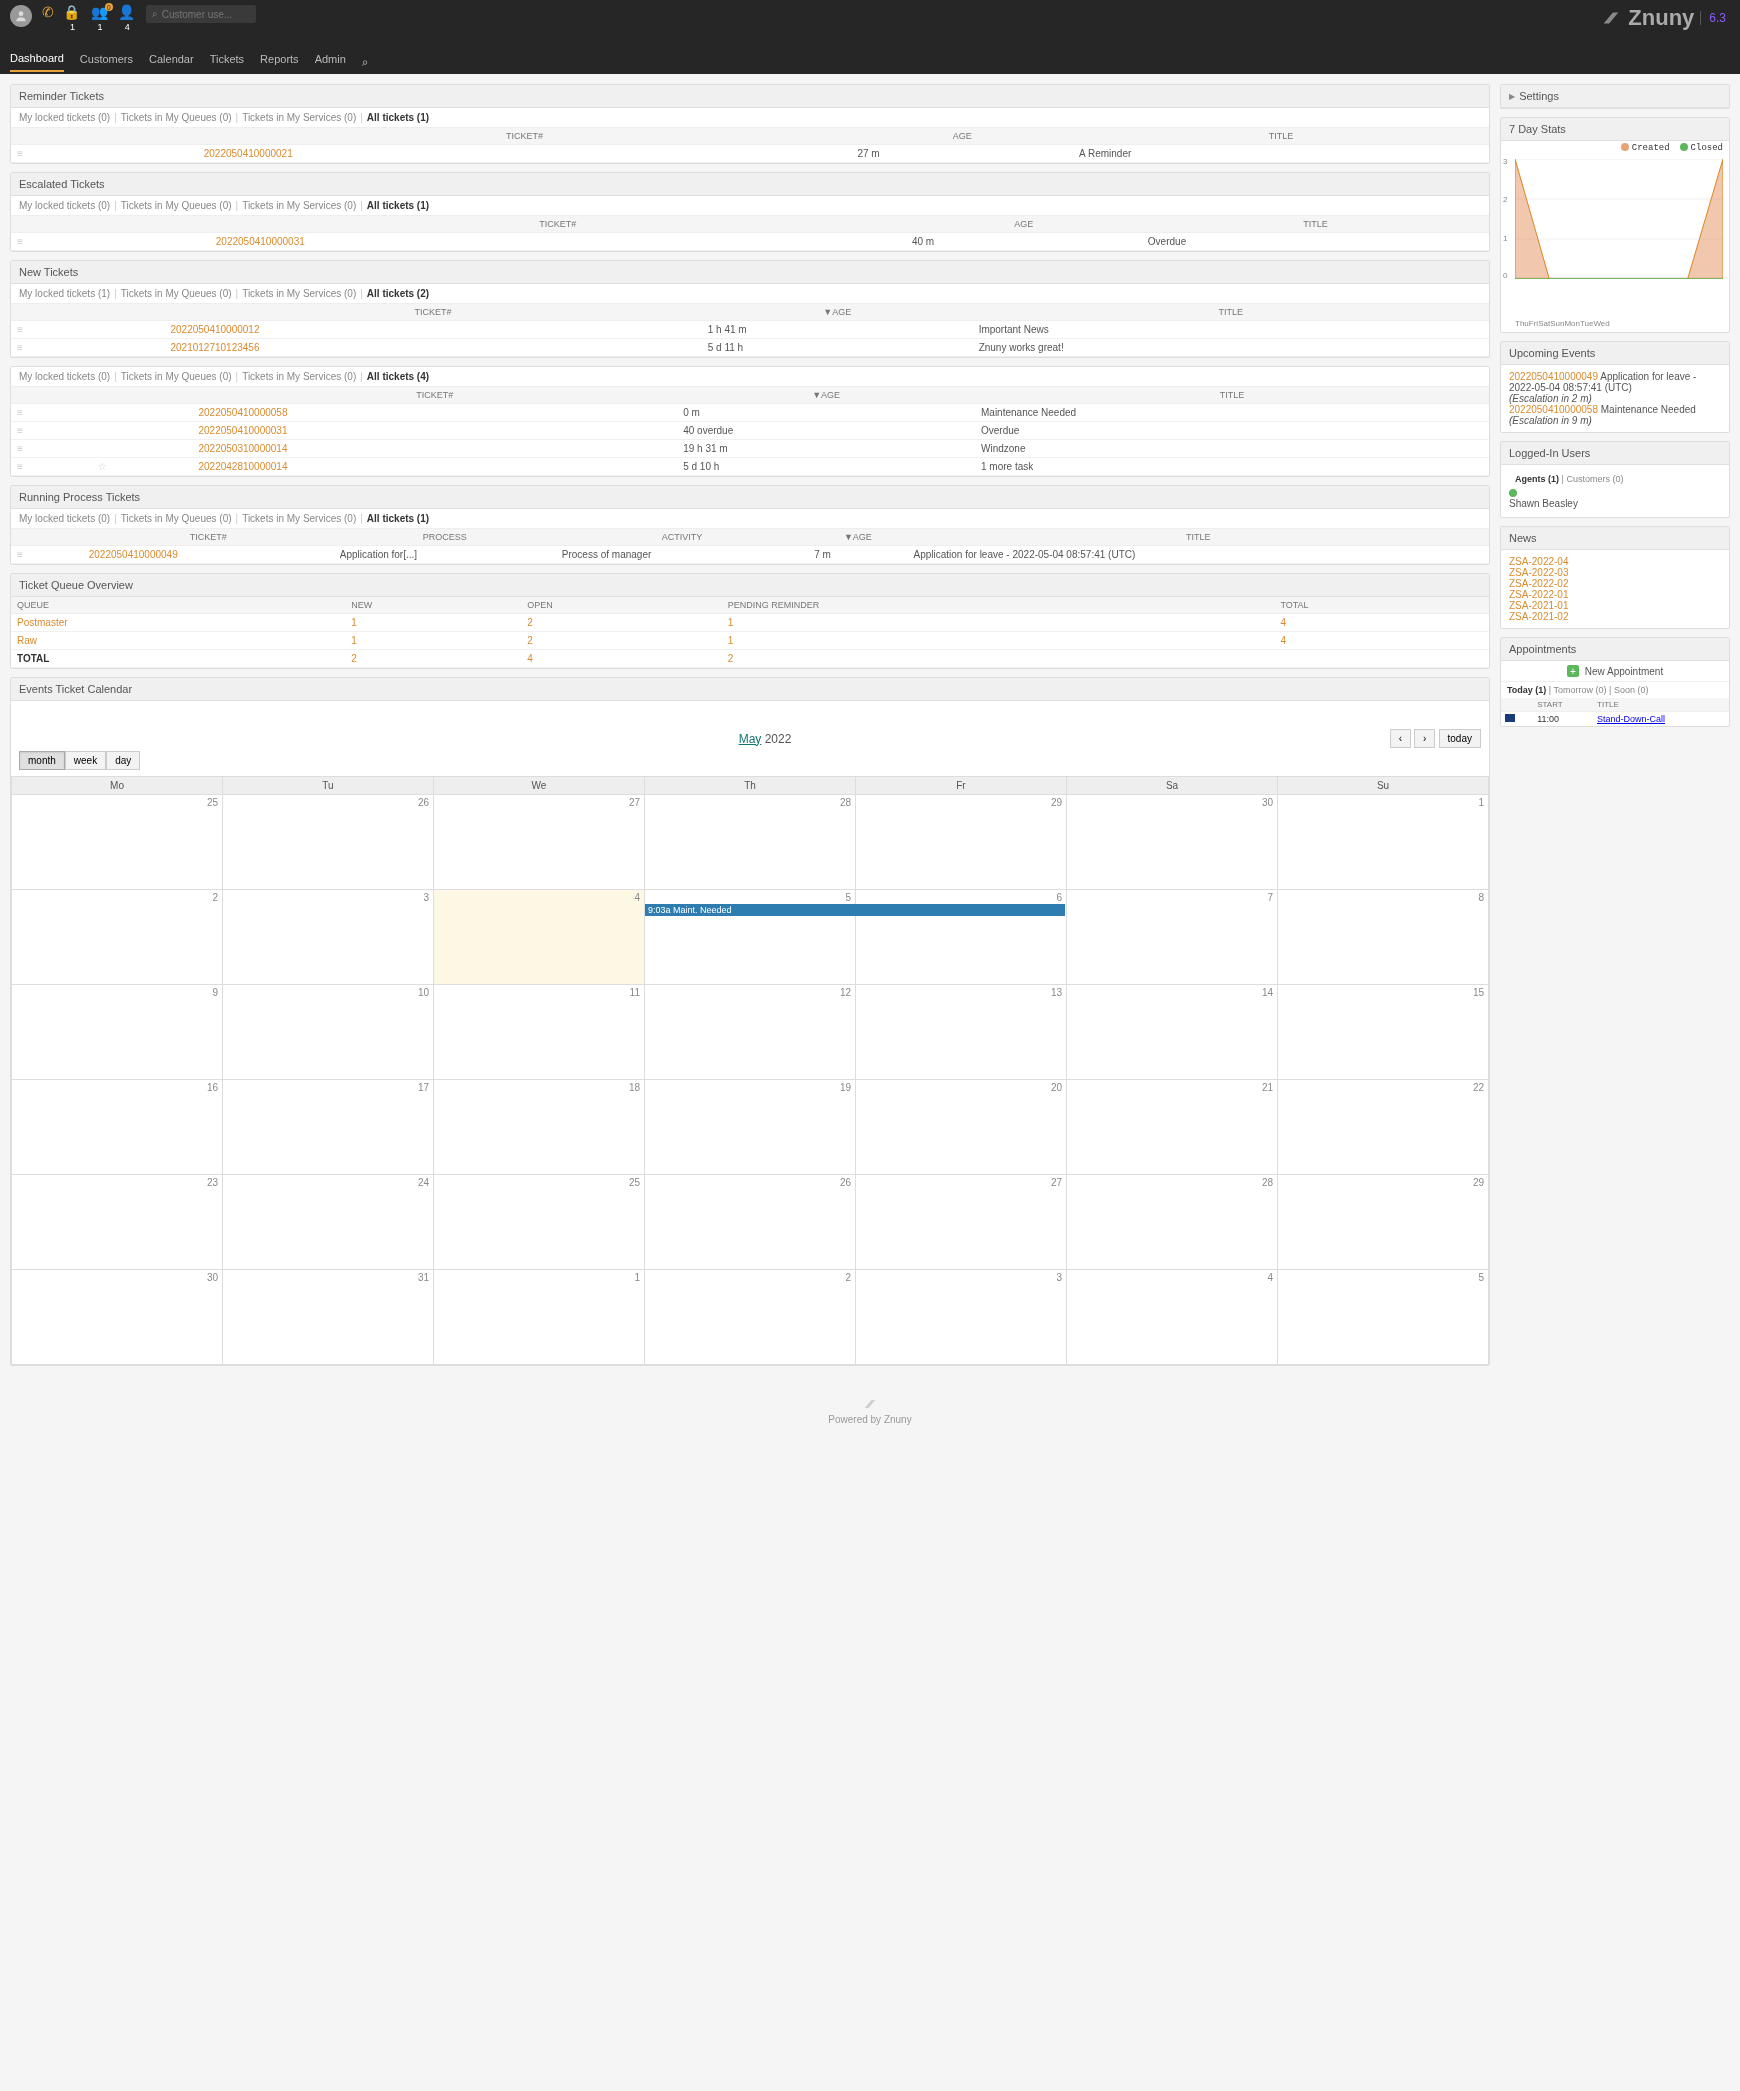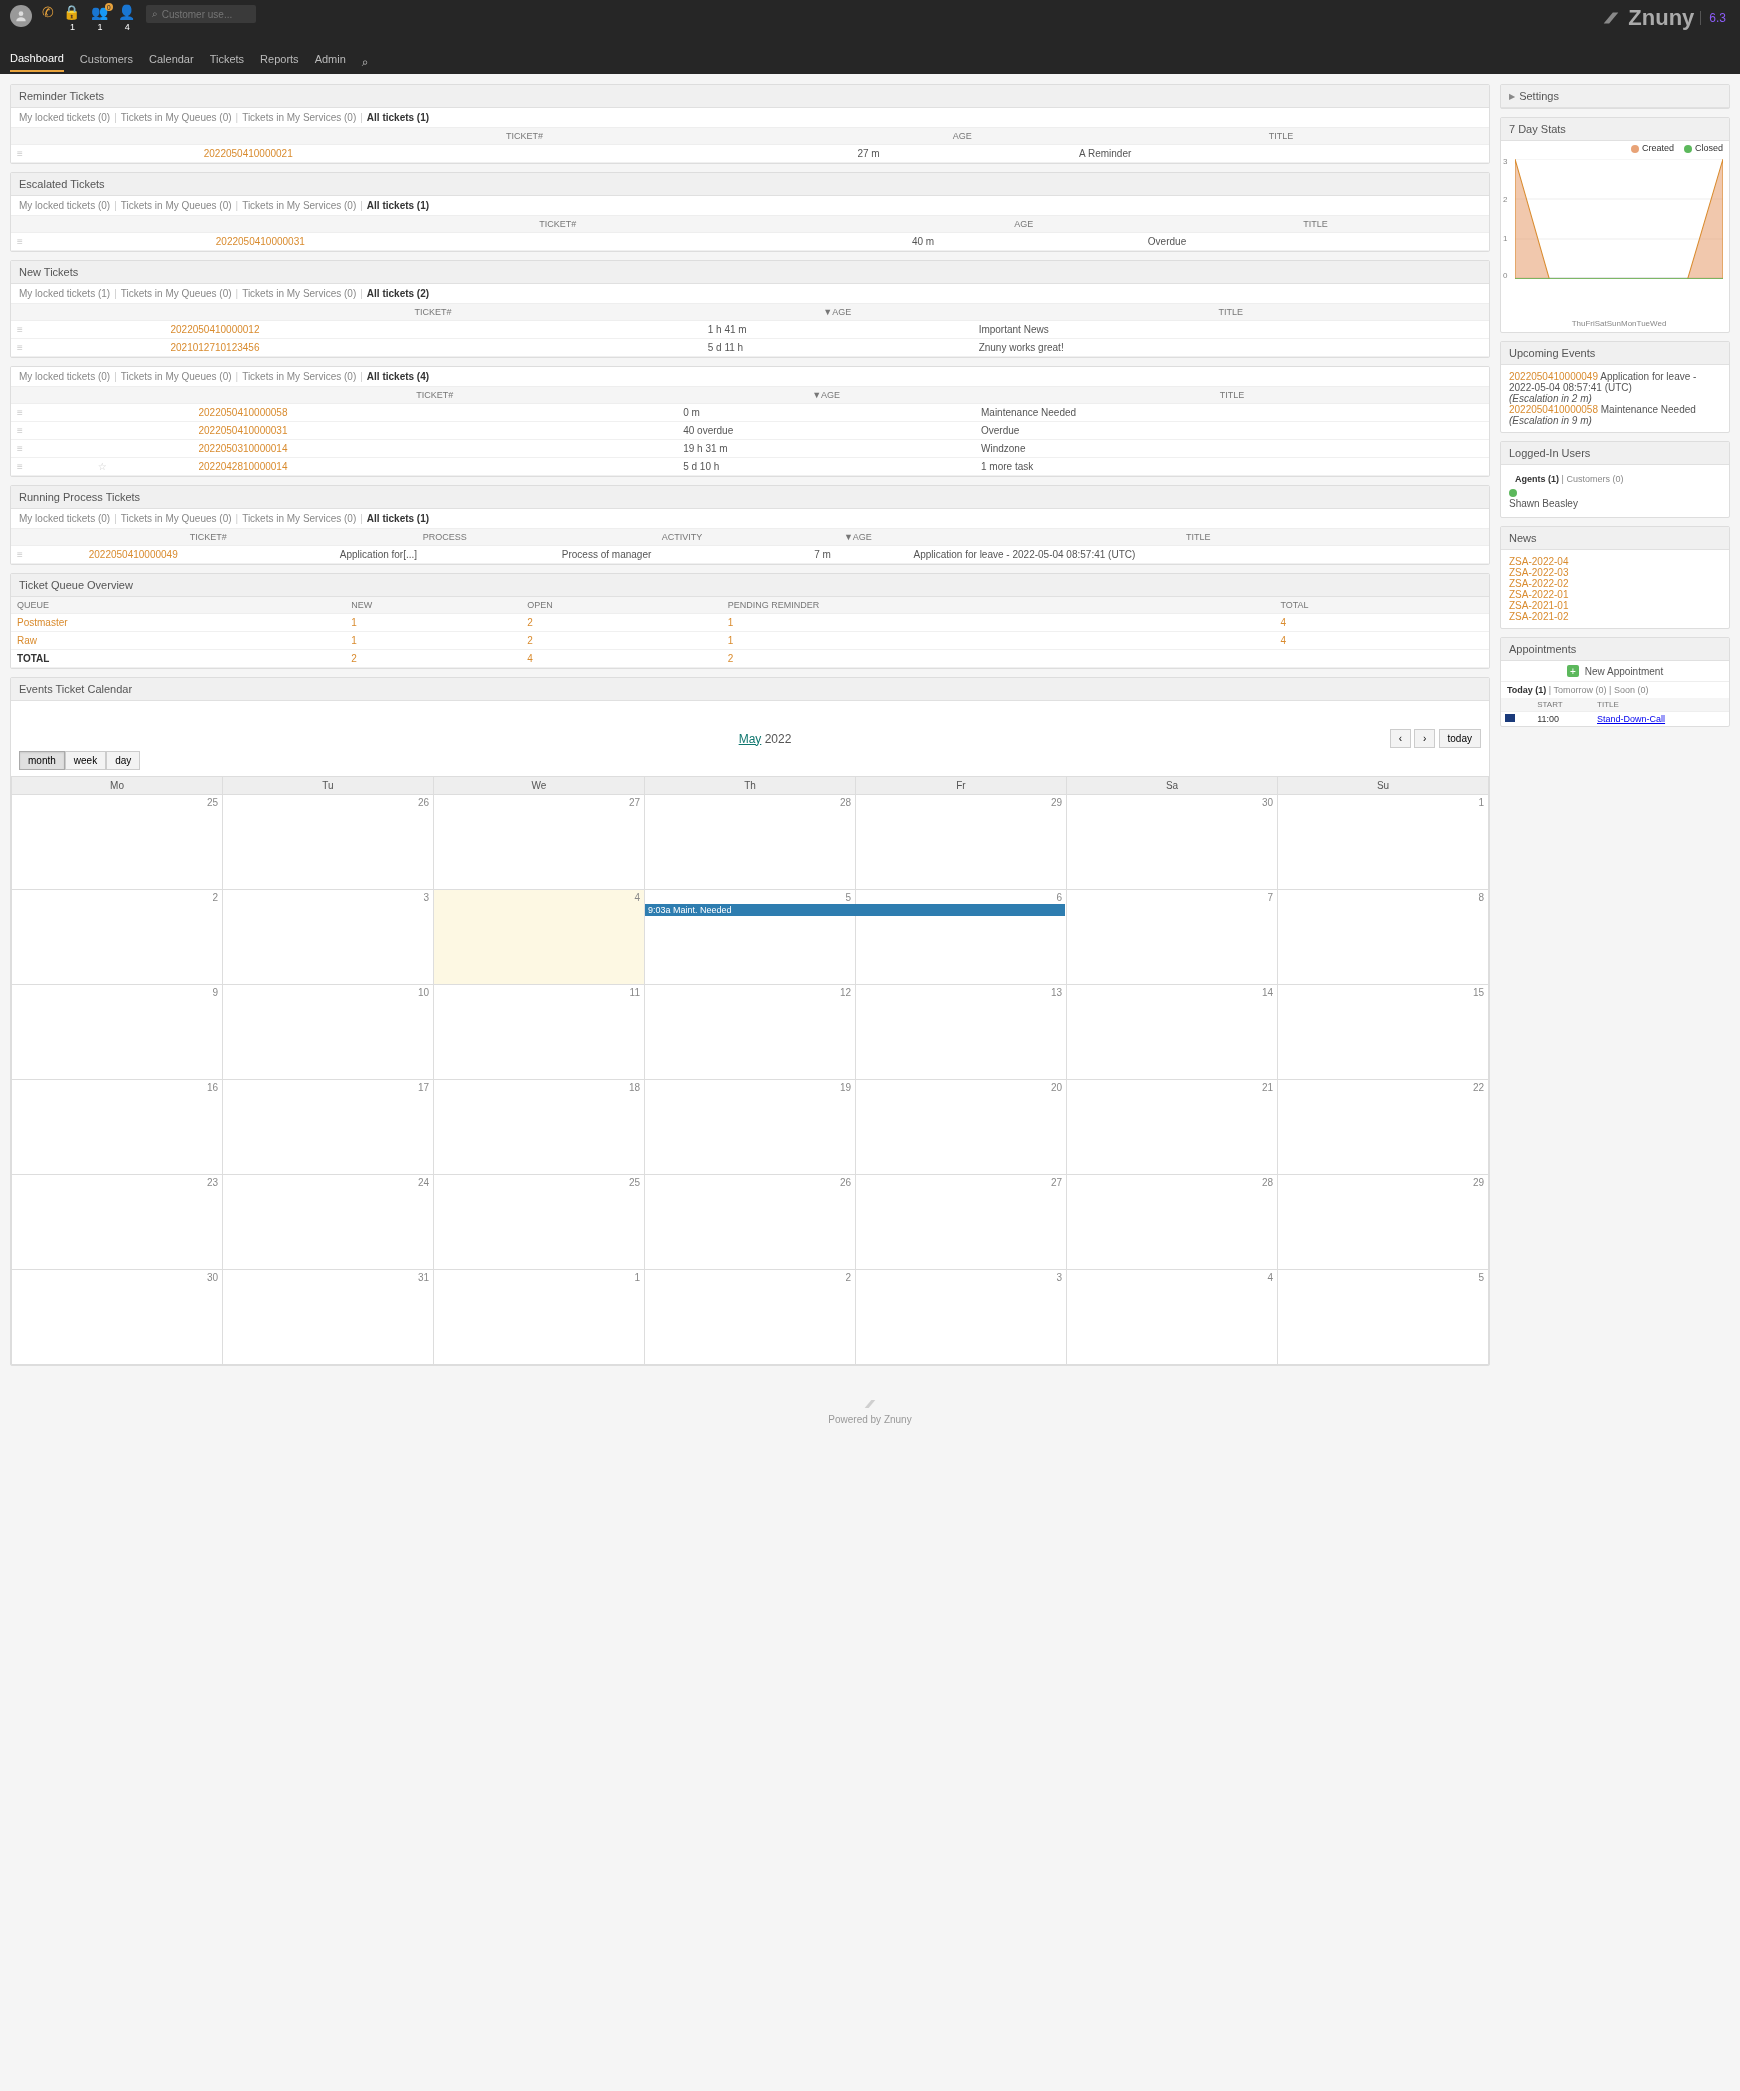--- a/index.html
+++ b/index.html
@@ -51,25 +51,25 @@
 .calendar th { background:#eee; font-size:10px; padding:3px; text-align:center; color:#555; border:1px solid #ddd; font-weight:normal;}
 .calendar td { border:1px solid #ddd; height:95px; vertical-align:top; padding:2px 4px; font-size:10px; color:#888; text-align:right; position:relative;}
 .calendar td.today { background:#fdf8e3;}
 .calendar td .event { background:#2e7db0; color:#fff; font-size:9px; padding:1px 3px; text-align:left; position:absolute; left:0; right:-100%; top:14px; white-space:nowrap; overflow:hidden; z-index:1;}
 .right-widget { background:#fff; border:1px solid #ddd; border-radius:2px;}
 .right-widget .hdr { background:#f0f0f0; padding:5px 8px; font-size:11px; color:#555; border-bottom:1px solid #e0e0e0; display:flex; align-items:center; gap:4px;}
 .right-widget .hdr .tri { font-size:8px; color:#888;}
 .right-widget .body { padding:6px 8px; font-size:10px; color:#555;}
 .right-widget .body a { color:#d98b2e; text-decoration:none;}
 .legend { display:flex; justify-content:flex-end; gap:10px; font-size:9px; padding:2px 6px;}
-.legend span { display:flex; align-items:flex-end; gap:3px;}
+.legend span { display:flex; align-items:flex-start; gap:3px;font-family:Liberation Mono, monospace;}
 .legend .dot { width:8px; height:8px; border-radius:50%; display:inline-block;}
 .chart-area { height:120px; position:relative; margin:4px 6px 2px 14px;}
 .chart-axis-label{position:absolute;left:-12px;font-size:8px;color:#888;}
-.chart-xaxis { display:flex; justify-content:center; font-size:8px; color:#888; padding:0 6px 4px 14px;margin-top:40px;}
+.chart-xaxis { display:flex; justify-content:flex-start; font-size:8px; color:#888; padding:0 6px 4px 14px;margin-top:40px;}
 .user-row { display:flex; gap:1px; padding:2px 0;flex-direction:column;}
 .user-row .status-dot{width:8px;height:8px;border-radius:50%;background:#5cb85c;display:inline-block;}
 .newapp { display:flex; align-items:center; justify-content:center; gap:6px; padding:4px; border-bottom:1px solid #eee; color:#555; font-size:10px;}
 .newapp .plus{background:#5cb85c;color:#fff;width:12px;height:12px;display:flex;align-items:center;justify-content:center;border-radius:2px;font-size:10px;}
 .apt-tabs { font-size:9px; padding:3px 6px; color:#888;}
 .apt-tabs .active-tab{font-weight:bold;color:#333;}
 .apt-tbl{width:100%;font-size:9px;border-collapse:collapse;}
 .apt-tbl th{background:#f5f5f5;text-align:left;padding:2px 4px;color:#777;font-weight:normal;font-size:8px;text-transform:uppercase;}
 .apt-tbl td{padding:2px 4px;border-top:1px solid #eee;}
 .apt-tbl .cal-ico{display:inline-block;width:10px;height:8px;background:#1a3a7a;}

